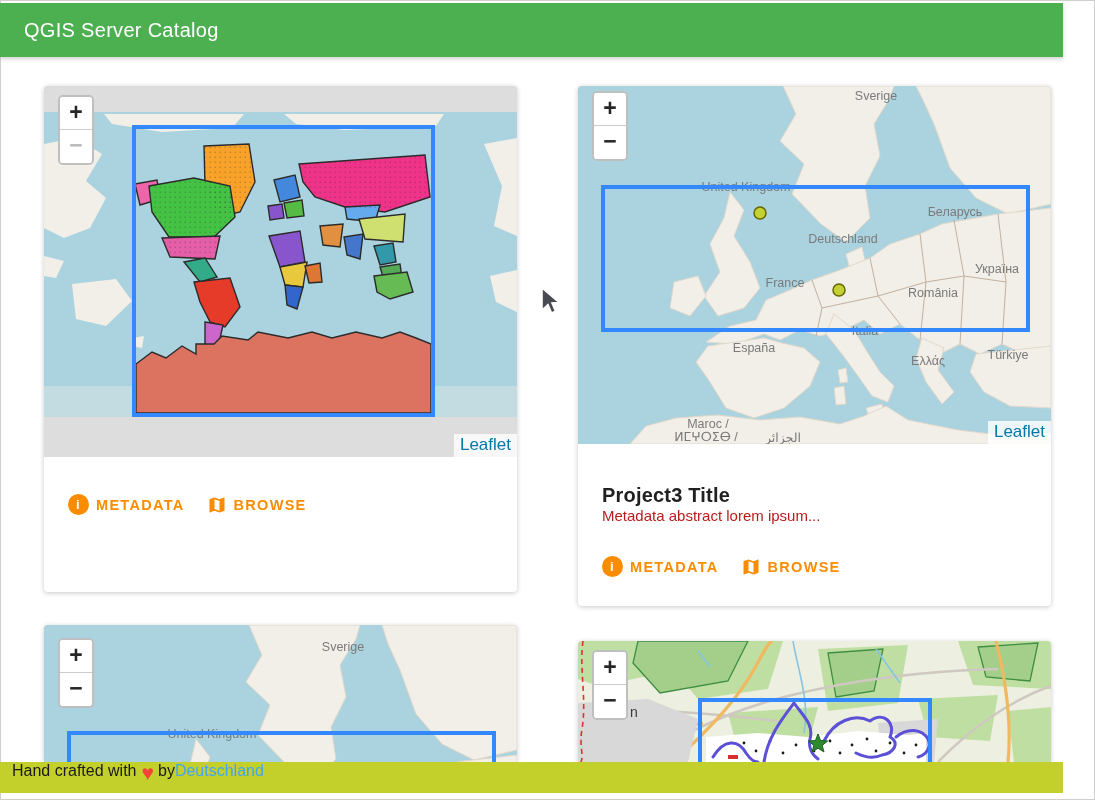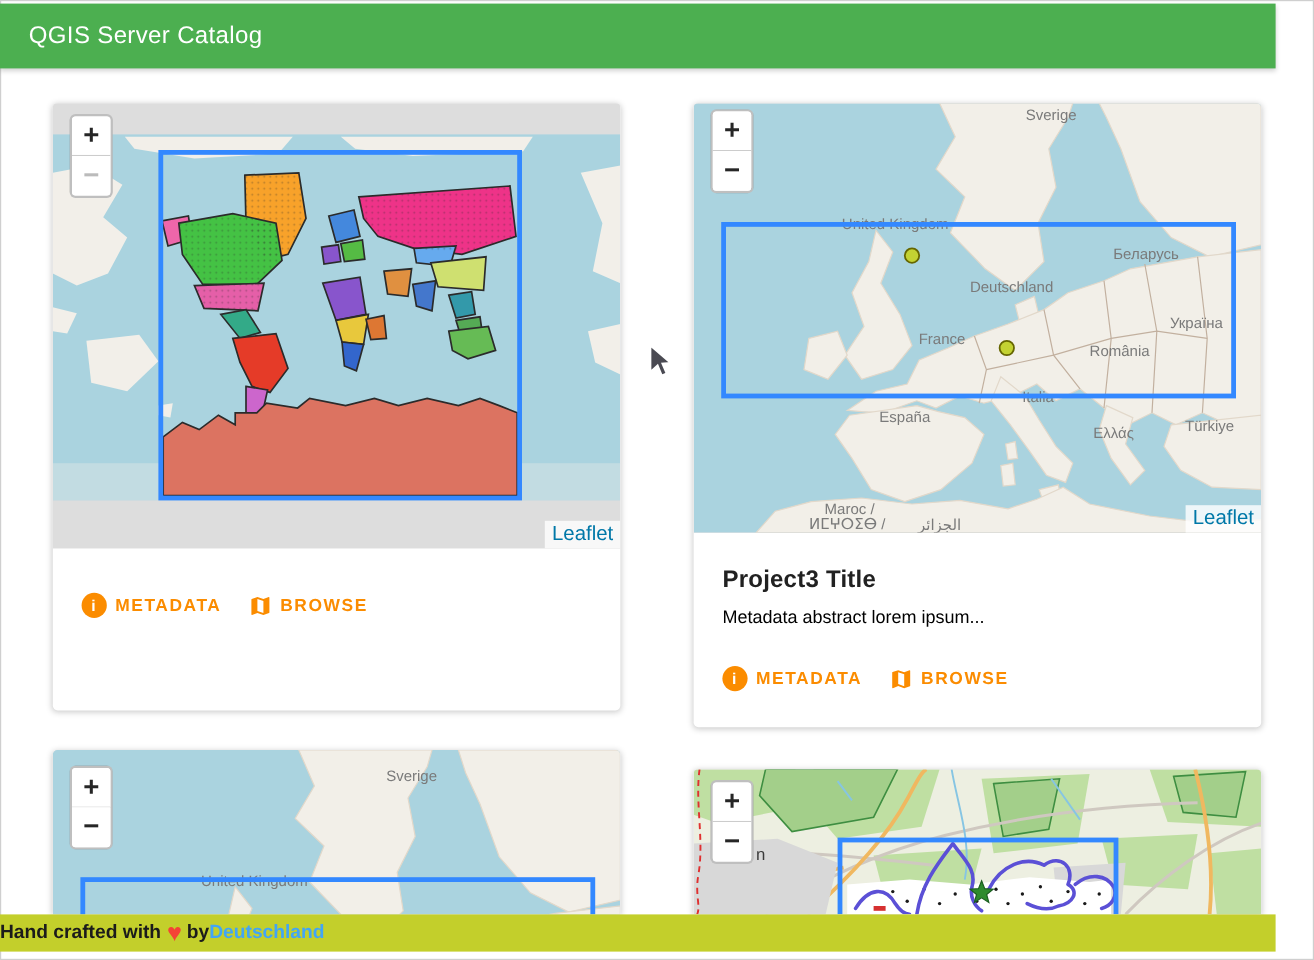--- a/index.html
+++ b/index.html
@@ -41,35 +41,35 @@
 
   
   .attribution { position:absolute; right:0; bottom:0; background:rgba(255,255,255,.8);
                  padding:1px 6px 2px 6px; font-size:17px; z-index:3; }
   .attribution a { color:#0078A8; text-decoration:none; }
 
   
   .card-body { padding:0 24px; }
   .card-title { font-size:20px; font-weight:700; color:#212121; letter-spacing:.2px; }
   .card1 .card-title { margin-top:33px; }
-  .card2 .card-title { margin-top:28px; }
-  .card-abstract { margin-top:11px; font-size:15px; color:#000000; }
+  .card2 .card-title { margin-top:40px; }
+  .card-abstract { font-size:15px; color:#b91c1c; }
   .card-actions { display:flex; align-items:center; gap:22px; }
   .card1 .card-actions { margin-top:37px; }
   .card2 .card-actions { margin-top:32px; }
   .action-btn { display:flex; align-items:center; gap:7px; cursor:pointer;
                 color:#FB8C00; font-size:14.5px; font-weight:700; letter-spacing:1.3px; }
   .icon-info { display:inline-flex; width:21px; height:21px; border-radius:50%;
                background:#FB8C00; color:#fff; font-size:13px; font-weight:700;
                align-items:center; justify-content:center; font-style:normal; }
 
   
   .app-footer { position:absolute; left:0; top:762px; width:1063px; height:31px;
-                background:#C3CF2B; z-index:10; display:flex; align-items:center;
-                padding-left:0; font-size:16px; color:#1b1b1b;font-weight:bold; }
+                background:#C3CF2B; z-index:10; display:flex; align-items:flex-start;
+                padding-left:12px; font-size:16px; color:#1b1b1b; }
   .app-footer .heart { color:#F44336; font-size:21px; margin:0 4px 0 5px; line-height:1; }
   .app-footer a { color:#42A5F5; text-decoration:none; }
 
   
   .cursor { position:absolute; left:540px; top:287px; z-index:50; pointer-events:none; }
 
   .map-label { fill:#7a7a7a; font-size:12.5px; font-family:"Liberation Sans",sans-serif; }
 </style>
 </head>
 <body>

